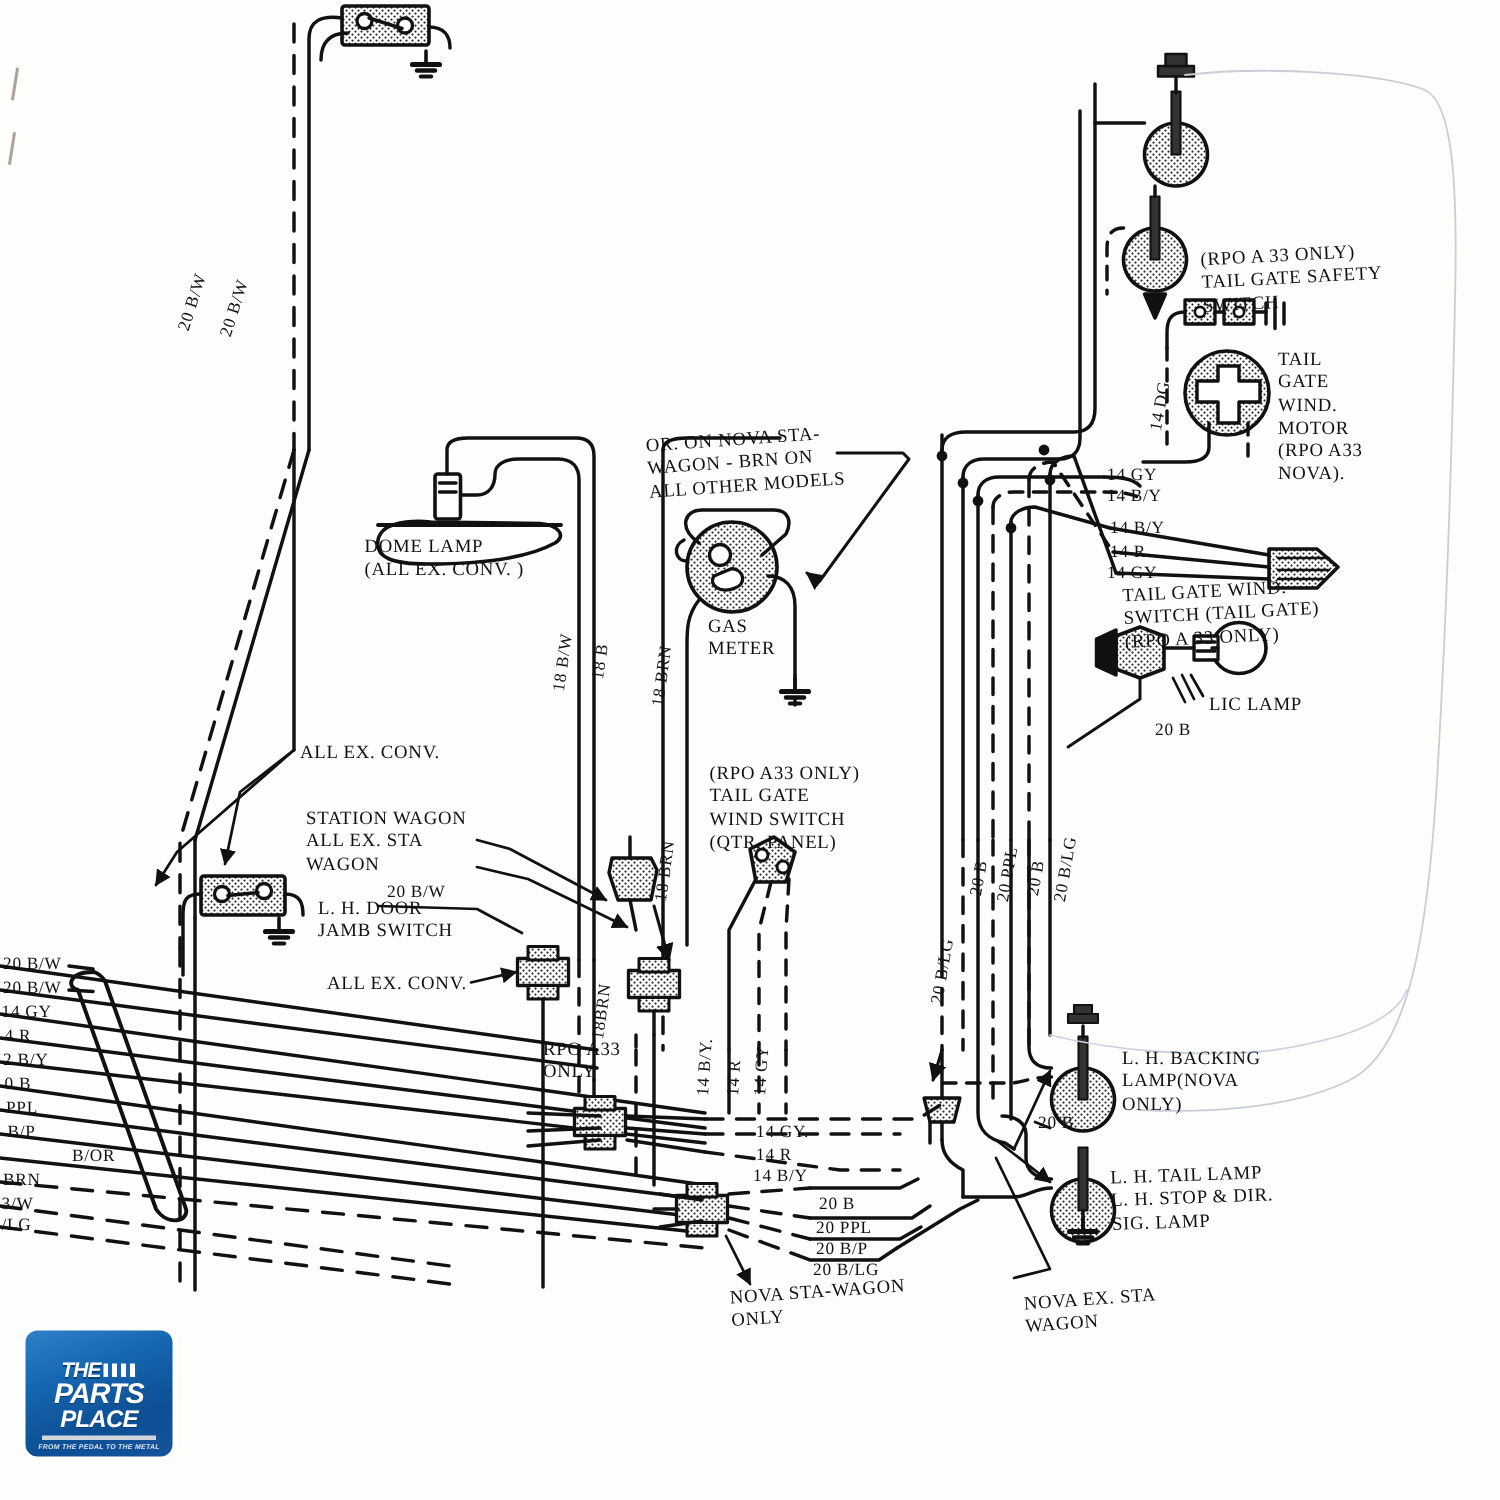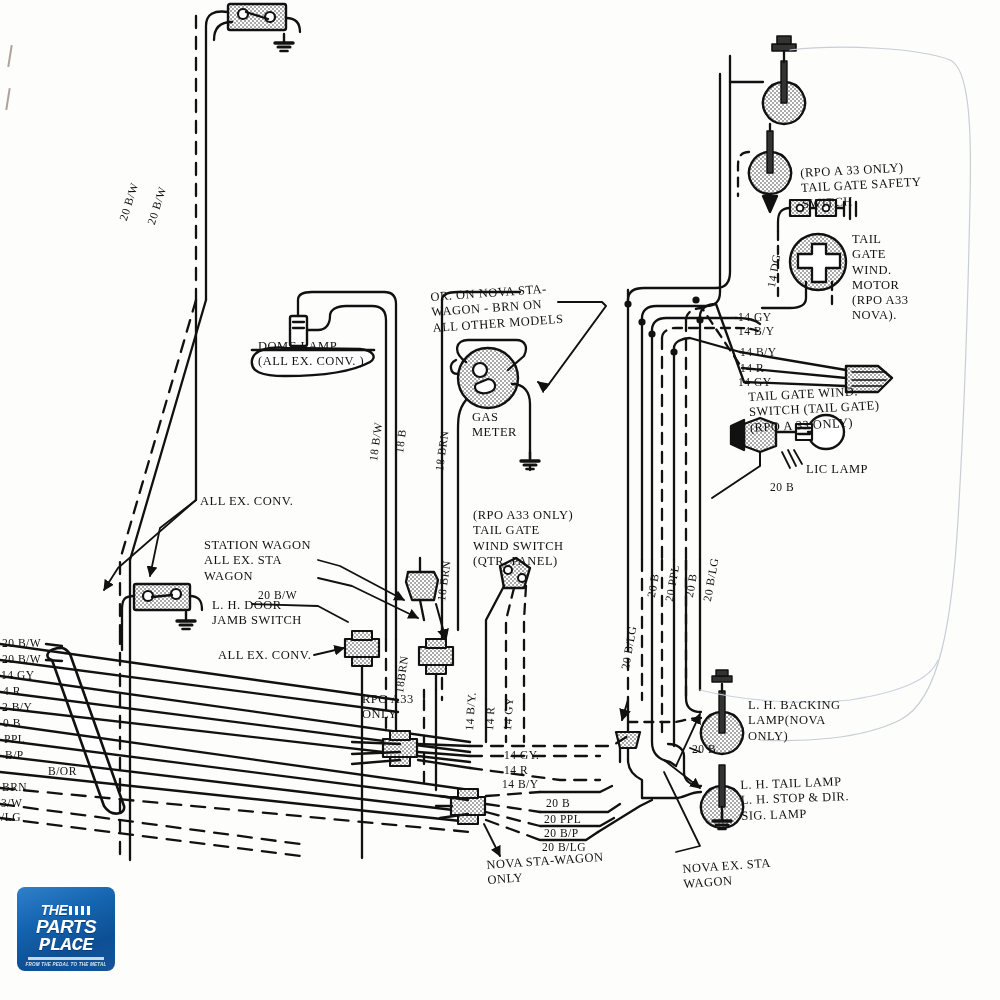--- a/index.html
+++ b/index.html
@@ -16,21 +16,21 @@
         border-radius:10px;background:#ffffff;padding:3px;box-sizing:border-box;}
   #logoInner{width:100%;height:100%;border-radius:8px;
       background:linear-gradient(160deg,#2f7fc9 0%,#1565b0 35%,#0d4f94 70%,#15539b 100%);
       box-sizing:border-box;padding:6px 5px 4px 5px;text-align:center;
       display:flex;flex-direction:column;justify-content:flex-end;}
   .lgLine{font-family:"Liberation Sans", sans-serif;font-weight:bold;
       color:#ffffff;font-style:italic;letter-spacing:-.5px;line-height:1;
       text-shadow:0 1px 0 #0a3d73;}
   #lgThe{font-size:14px;display:flex;align-items:center;justify-content:center;gap:2px;}
   #lgParts{font-size:19px;}
-  #lgPlace{font-size:19px;font-family:Liberation Mono, monospace;}
+  #lgPlace{font-size:16px;}
   #lgBar{height:3px;background:#cfd6dc;margin:2px 6px;}
   #lgTag{font-family:"Liberation Sans", sans-serif;font-size:4.6px;
       font-style:italic;font-weight:bold;color:#dce6f2;letter-spacing:.2px;}
   .checker{display:inline-block;width:22px;height:9px;
      background:
        linear-gradient(45deg,transparent 0,transparent 100%),
        repeating-linear-gradient(90deg,#fff 0 3px,#1565b0 3px 6px);
      box-shadow:inset 0 4.5px 0 0 rgba(0,0,0,0);}
   .checker::after{content:"";}
   .smudge{position:absolute;background:#6b5a4a;opacity:.55;}
@@ -353,21 +353,21 @@
   <div class="lbl wire" style="left:4px;  top:732px;">PPL</div>
   <div class="lbl wire" style="left:5px;  top:748px;">B/P</div>
   <div class="lbl wire" style="left:2px;  top:764px;margin-left:46px;">B/OR</div>
   <div class="lbl wire" style="left:2px;  top:780px;">BRN</div>
   <div class="lbl wire" style="left:1px;  top:796px;">3/W</div>
   <div class="lbl wire" style="left:1px;  top:810px;">/LG</div>
 
   <div class="lbl wire" style="left:116px;top:218px;transform:rotate(-72deg);transform-origin:left top;">20 B/W</div>
   <div class="lbl wire" style="left:144px;top:222px;transform:rotate(-72deg);transform-origin:left top;">20 B/W</div>
 
-  <div class="lbl t12" style="left:243px;top:339px;margin-left:15px;">DOME LAMP
+  <div class="lbl t12" style="left:243px;top:357px;">DOME LAMP
 (ALL EX. CONV. )</div>
 
   <div class="lbl t12" style="left:430px;top:290px;transform:rotate(-4deg);transform-origin:left top;">OR. ON NOVA STA-
 WAGON - BRN ON
 ALL OTHER MODELS</div>
   <div class="lbl t12" style="left:472px;top:410px;">GAS
 METER</div>
 
   <div class="lbl wire" style="left:366px;top:460px;transform:rotate(-82deg);transform-origin:left top;">18 B/W</div>
   <div class="lbl wire" style="left:392px;top:452px;transform:rotate(-82deg);transform-origin:left top;">18 B</div>

